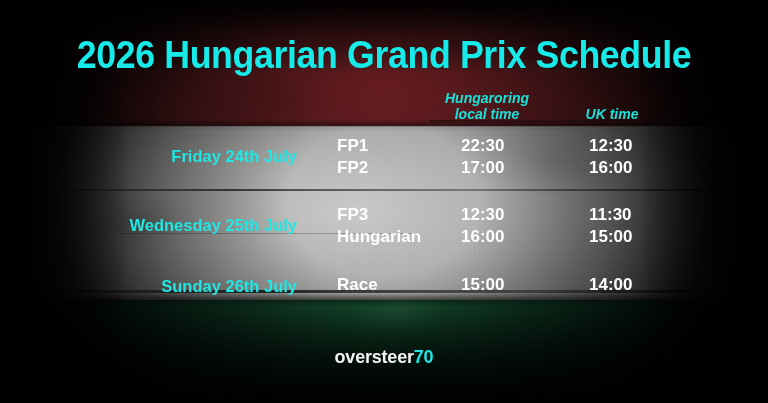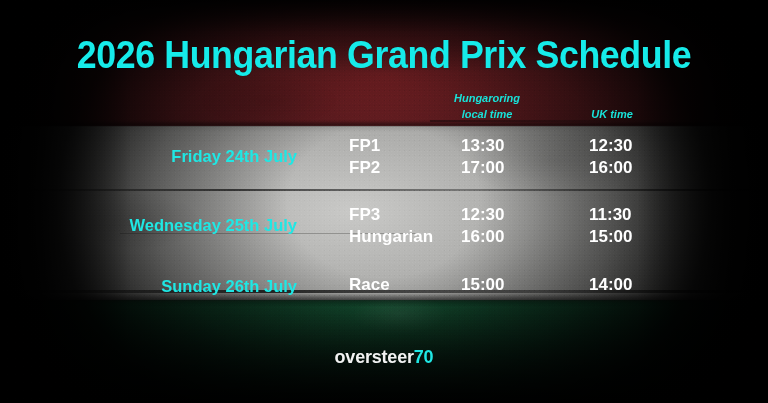--- a/index.html
+++ b/index.html
@@ -66,31 +66,31 @@
 
   
   #content{position:absolute;inset:0;}
 
   #title{position:absolute;top:34px;left:0;width:768px;text-align:center;
      font-family:"Liberation Sans",sans-serif;font-weight:bold;font-size:38px;
      letter-spacing:-.4px;color:#16ebe9;
      transform:scaleX(.94);text-shadow:0 0 1px rgba(0,0,0,.5);white-space:nowrap;}
 
   .col-head{position:absolute;color:#18e2d9;font-style:italic;font-weight:bold;
-     font-size:11px;line-height:16px;text-align:center;white-space:pre-line;}
+     font-size:14px;line-height:16px;text-align:center;white-space:pre-line;}
   #head-local{left:407px;top:90px;width:160px;}
   #head-uk{left:562px;top:106px;width:100px;}
 
   .day{position:absolute;right:471px;color:#1fe7e4;font-weight:bold;font-size:16.5px;
      white-space:nowrap;text-align:right;}
   #day-0{top:147px;}
   #day-1{top:216px;}
   #day-2{top:277px;}
 
-  .session{position:absolute;left:337px;color:#fff;font-weight:bold;font-size:17px;white-space:nowrap;margin-left:12px;}
+  .session{position:absolute;left:337px;color:#fff;font-weight:bold;font-size:17px;white-space:nowrap;}
   .t-local{position:absolute;left:461px;color:#fff;font-weight:bold;font-size:17px;white-space:nowrap;}
   .t-uk{position:absolute;left:589px;color:#fff;font-weight:bold;font-size:17px;white-space:nowrap;}
 
   .r0{top:136px;} .r1{top:158px;}
   .r2{top:205px;} .r3{top:227px;}
   .r4{top:275px;}
 
   #logo{position:absolute;top:347px;left:0;width:768px;text-align:center;
      font-weight:bold;font-size:18px;letter-spacing:-.2px;}
   #logo .lw{color:#f2f2f2;margin-top:36px;}
@@ -120,21 +120,21 @@
   <div id="content">
 
     <div id="title">2026 Hungarian Grand Prix Schedule</div>
 
     <div class="col-head" id="head-local">Hungaroring
 local time</div>
     <div class="col-head" id="head-uk">UK time</div>
 
     <div class="day" id="day-0">Friday 24th July</div>
     <div class="session r0">FP1</div>
-    <div class="t-local r0">13:30</div>
+    <div class="t-local r0">22:30</div>
     <div class="t-uk r0">12:30</div>
 
     <div class="session r1">FP2</div>
     <div class="t-local r1">17:00</div>
     <div class="t-uk r1">16:00</div>
 
     <div class="day" id="day-1">Wednesday 25th July</div>
     <div class="session r2">FP3</div>
     <div class="t-local r2">12:30</div>
     <div class="t-uk r2">11:30</div>

